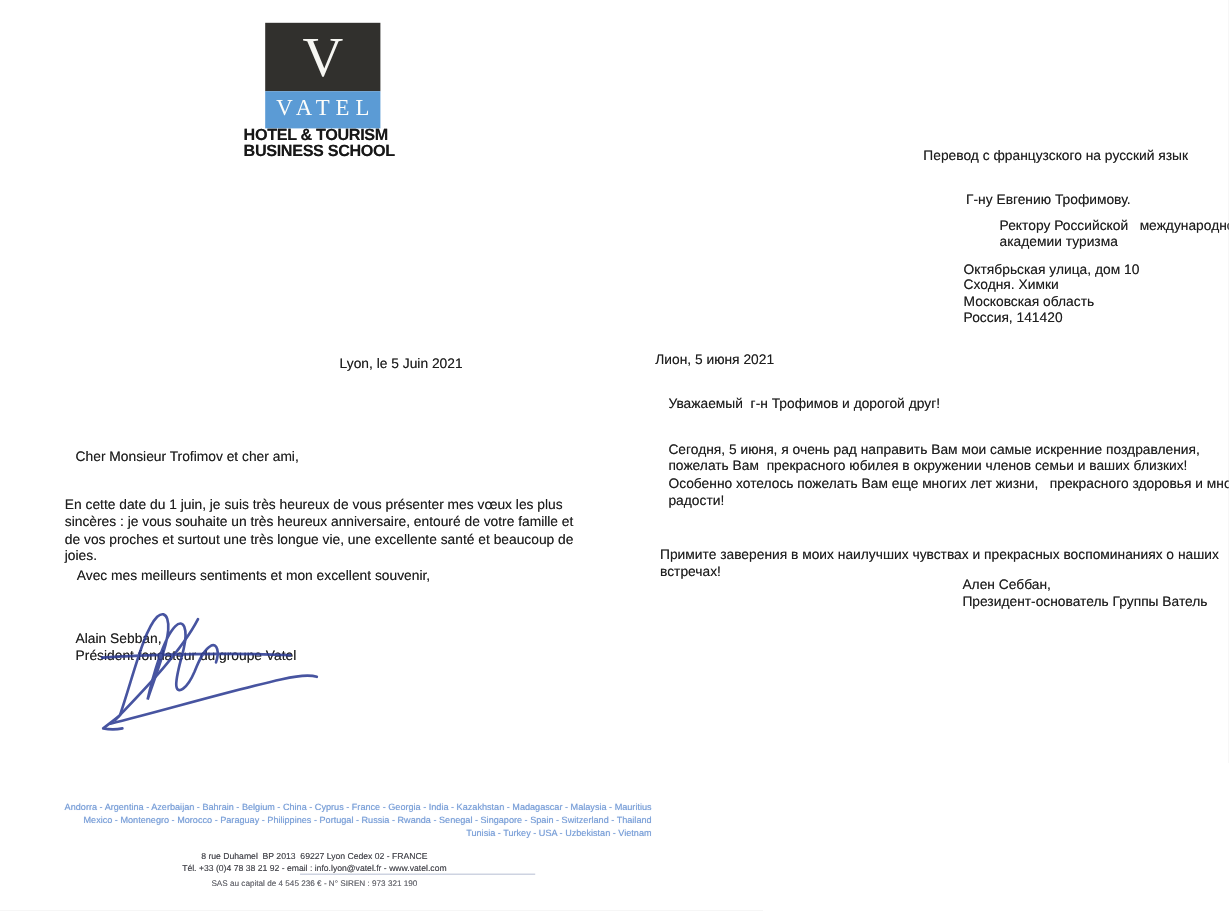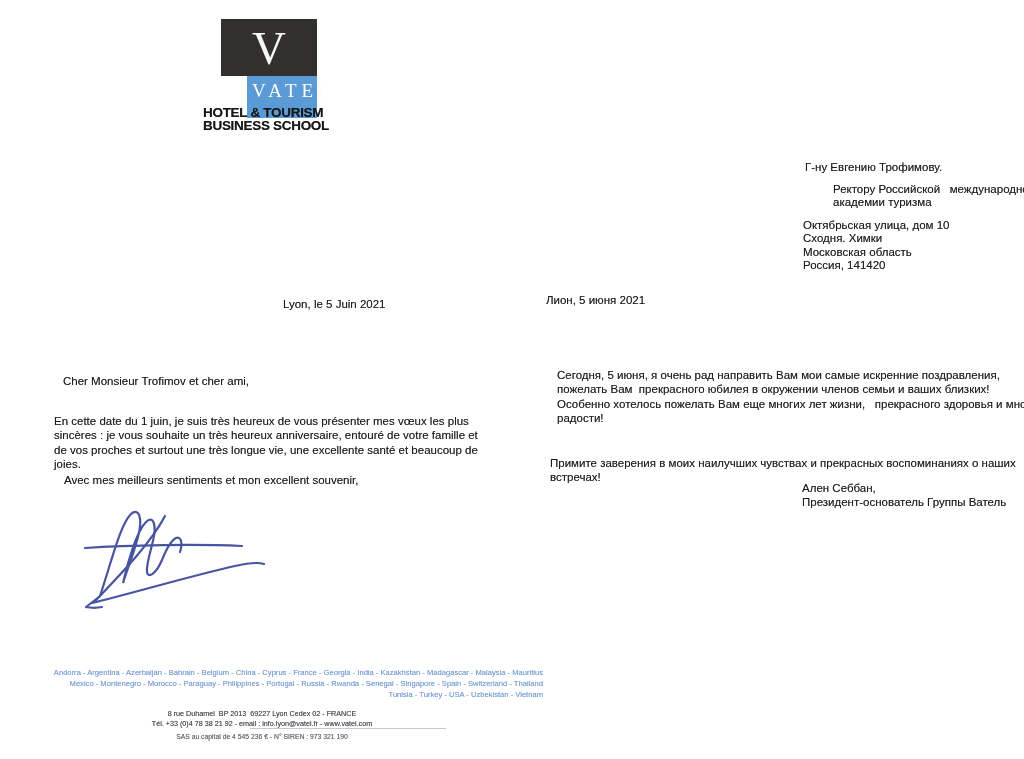--- a/index.html
+++ b/index.html
@@ -14,23 +14,23 @@
     text-shadow:0 0 .4px rgba(25,25,25,.55);
   }
   
   .logo { position:absolute; left:221px; top:19px; width:96px; }
   .logo-black {
     height:57px; background:#31302d; color:#f6f6f2; text-align:center;
     font-family:"Liberation Serif","DejaVu Serif",serif;
     font-size:47px; line-height:58px; font-weight:400;
   }
   .logo-blue {
-    height:42px; background:#5b9bd5; color:#fdfdfa; text-align:left;
+    height:31px; background:#5b9bd5; color:#fdfdfa; text-align:center;
     font-family:"Liberation Serif","DejaVu Serif",serif;
-    font-size:19px; line-height:29px; letter-spacing:5px; text-indent:5px;margin-left:26px;
+    font-size:19px; line-height:29px; letter-spacing:5px; text-indent:5px;
   }
   .logo-tagline {
     position:absolute; left:203px; top:107px; width:118px; text-align:center;
     font-weight:700; font-size:13.5px; line-height:12.6px; letter-spacing:-.3px;
     color:#171717; white-space:pre; text-shadow:0 0 .4px rgba(25,25,25,.6);
   }
   
   .addr-en      { left:283px; top:156px; }
   .date-fr      { left:283px; top:297px; }
   .salut-fr     { left:63px;  top:374px; }
@@ -75,39 +75,43 @@
   <div class="logo-tagline">HOTEL &amp; TOURISM
 BUSINESS SCHOOL</div>
 
   <div class="t date-fr">Lyon, le 5 Juin 2021</div>
   <div class="t salut-fr">Cher Monsieur Trofimov et cher ami,</div>
   <div class="t body-fr">En cette date du 1 juin, je suis très heureux de vous présenter mes vœux les plus
 sincères : je vous souhaite un très heureux anniversaire, entouré de votre famille et
 de vos proches et surtout une très longue vie, une excellente santé et beaucoup de
 joies.</div>
   <div class="t closing-fr">Avec mes meilleurs sentiments et mon excellent souvenir,</div>
+  <div class="t signer-fr"><span>Alain Sebban,</span>
+<span>Président fondateur du groupe Vatel</span></div>
 
   <svg class="sig" width="230" height="112" viewBox="0 0 230 112">
     <g fill="none" stroke="#2e3d94" stroke-width="2.2" stroke-linecap="round" opacity="0.88">
       <path d="M 30 43 C 75 40, 140 39, 187 41"></path>
       <path d="M 110 11 C 95 40, 60 75, 41 95"></path>
       <path d="M 45 91 C 57 55, 65 20, 76 9 C 84 2, 88 13, 83 32 C 78 51, 71 68, 68 78 C 72 60, 81 27, 91 17 C 98 10, 102 19, 98 36 C 94 52, 91 61, 92 67 C 93 74, 101 69, 107 55 C 111 45, 115 36, 121 33 C 126 31, 128 38, 125 47"></path>
       <path d="M 37 98 C 75 89, 135 71, 180 61 C 193 58, 203 57, 209 59"></path>
       <path d="M 44 92 L 31 102 M 31 102 C 36 103, 42 103, 47 102"></path>
     </g>
   </svg>
 
+  <div class="t hdr-ru">Перевод с французского на русский язык</div>
   <div class="t name-ru">Г-ну Евгению Трофимову.</div>
   <div class="t title-ru">Ректору Российской   международной
 академии туризма</div>
   <div class="t addr-ru">Октябрьская улица, дом 10
 Сходня. Химки
 Московская область
 Россия, 141420</div>
   <div class="t date-ru">Лион, 5 июня 2021</div>
+  <div class="t salut-ru">Уважаемый  г-н Трофимов и дорогой друг!</div>
   <div class="t body-ru">Сегодня, 5 июня, я очень рад направить Вам мои самые искренние поздравления,
 пожелать Вам  прекрасного юбилея в окружении членов семьи и ваших близких!
 Особенно хотелось пожелать Вам еще многих лет жизни,   прекрасного здоровья и много
 радости!</div>
   <div class="t closing-ru">Примите заверения в моих наилучших чувствах и прекрасных воспоминаниях о наших
 встречах!</div>
   <div class="t signer-ru"><span>Ален Себбан,</span>
 <span>Президент-основатель Группы Ватель</span></div>
 
   <div class="t countries">Andorra - Argentina - Azerbaijan - Bahrain - Belgium - China - Cyprus - France - Georgia - India - Kazakhstan - Madagascar - Malaysia - Mauritius

